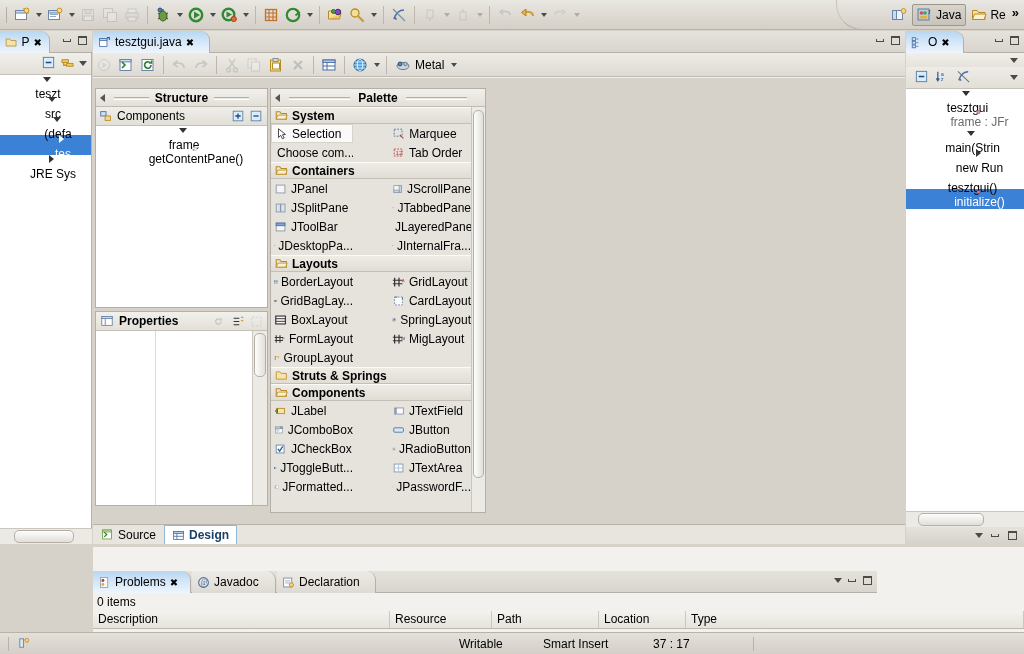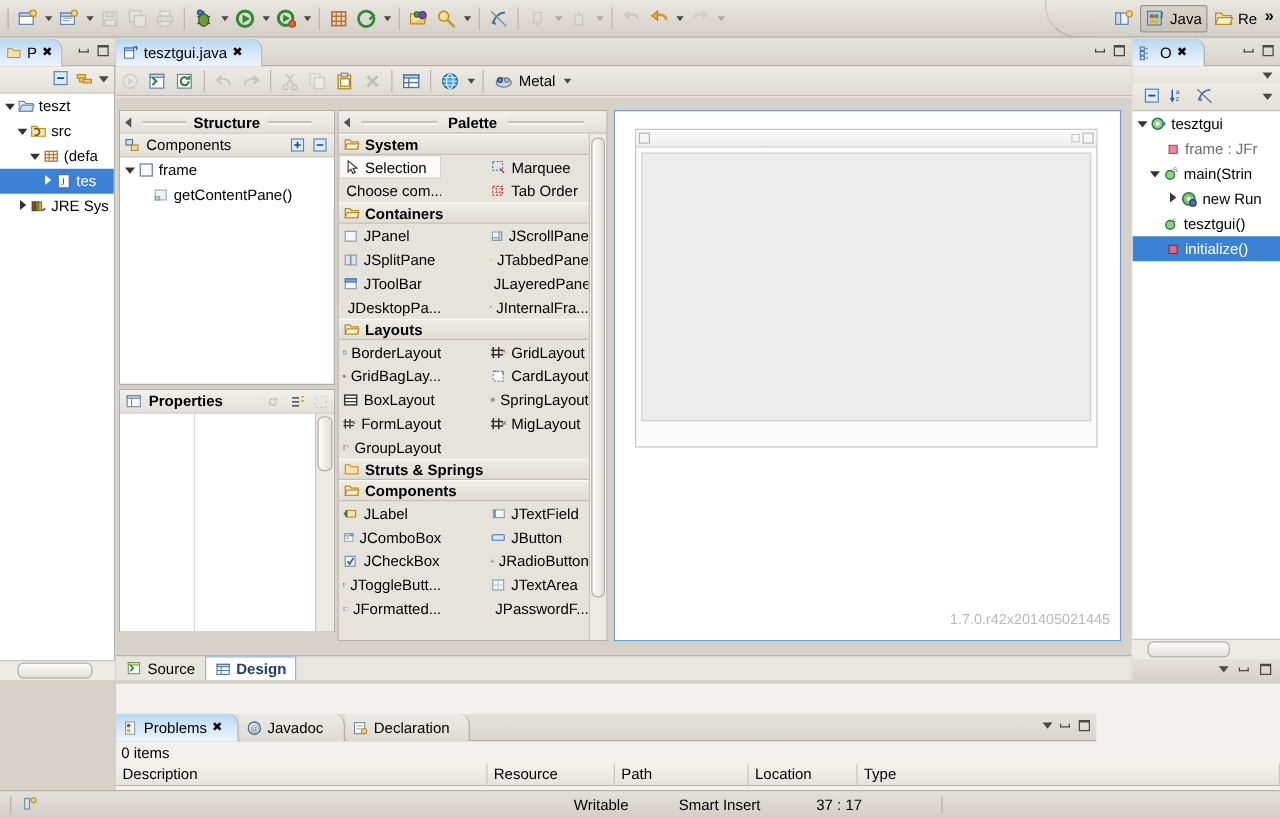--- a/index.html
+++ b/index.html
@@ -85,21 +85,21 @@
     position:absolute; right:3px; top:3px; display:flex; gap:3px; align-items:center;
   }
   .ctrl-min, .ctrl-max {
     width:13px; height:13px; display:flex; align-items:center; justify-content:center;
   }
   .ctrl-min i { display:block;width:8px;height:3px;border:1px solid #4d4a45;border-top:none;background:transparent;}
   .ctrl-max i { display:block;width:9px;height:9px;border:1px solid #4d4a45;border-top-width:2px;}
   .ctrl-tri i { display:block;width:0;height:0;border-left:4px solid transparent;border-right:4px solid transparent;border-top:5px solid #4d4a45;}
 
   .tree { background:#fff; font-size:12px; }
-  .trow { display:flex; align-items:center; height:20px; padding-left:4px; white-space:nowrap; }
+  .trow { display:flex; align-items:center; height:20px; padding-left:4px; white-space:nowrap;flex-direction:column; }
   .trow.sel { background:#3b82d6; color:#fff; }
   .twist { width:12px; text-align:center; color:#333; font-size:8px; flex:0 0 12px; }
   .twist i.down { display:inline-block;width:0;height:0;border-left:4px solid transparent;border-right:4px solid transparent;border-top:5px solid #333; }
   .twist i.right { display:inline-block;width:0;height:0;border-top:4px solid transparent;border-bottom:4px solid transparent;border-left:5px solid #333; }
   .trow.sel .twist i.right { border-left-color:#fff; }
   .tlabel { margin-left:3px; }
 
   
   .pal-header {
     height:18px; display:flex; align-items:center; justify-content:center;
@@ -966,33 +966,20 @@
             </div>
           </div>
 
         </div>
 
         <div class="sb-v" style="position:absolute;right:0;top:18px;width:14px;bottom:0;">
           <div class="thumb" style="top:3px;height:368px;"></div>
         </div>
       </div>
 
-      <div class="canvas-area" style="position:absolute;left:398px;top:10px;width:406px;height:425px;border:1px solid #6f9fd8;">
-        <div class="mock-frame" style="left:16px;top:14px;width:370px;height:255px;">
-          <div class="mock-titlebar">
-            <div class="mock-tb-box"></div>
-            <div style="display:flex;gap:2px;align-items:center;">
-              <div style="width:7px;height:7px;border:1px solid #cdcdcd;"></div>
-              <div class="mock-tb-box"></div>
-            </div>
-          </div>
-          <div class="mock-content" style="left:4px;top:18px;right:4px;bottom:20px;"></div>
-        </div>
-        <div class="watermark" style="right:8px;bottom:10px;">1.7.0.r42x201405021445</div>
-      </div>
     </div>
 
     <div class="ed-tabs" style="position:absolute;left:0;bottom:0;width:812px;border-top:1px solid #b8b3aa;">
       <div class="ed-tab">
         <svg width="13" height="13" viewBox="0 0 16 16">
             <rect x="2" y="2.5" width="11" height="11" fill="#fbfbfb" stroke="#6b9b3f"></rect>
             <rect x="2" y="2.5" width="11" height="2.4" fill="#cfe8b8" stroke="#6b9b3f"></rect>
             <path d="M4 11 L7 8 L4 5" fill="none" stroke="#2e7d32" stroke-width="1.5"></path>
           </svg>
         <span>Source</span>

